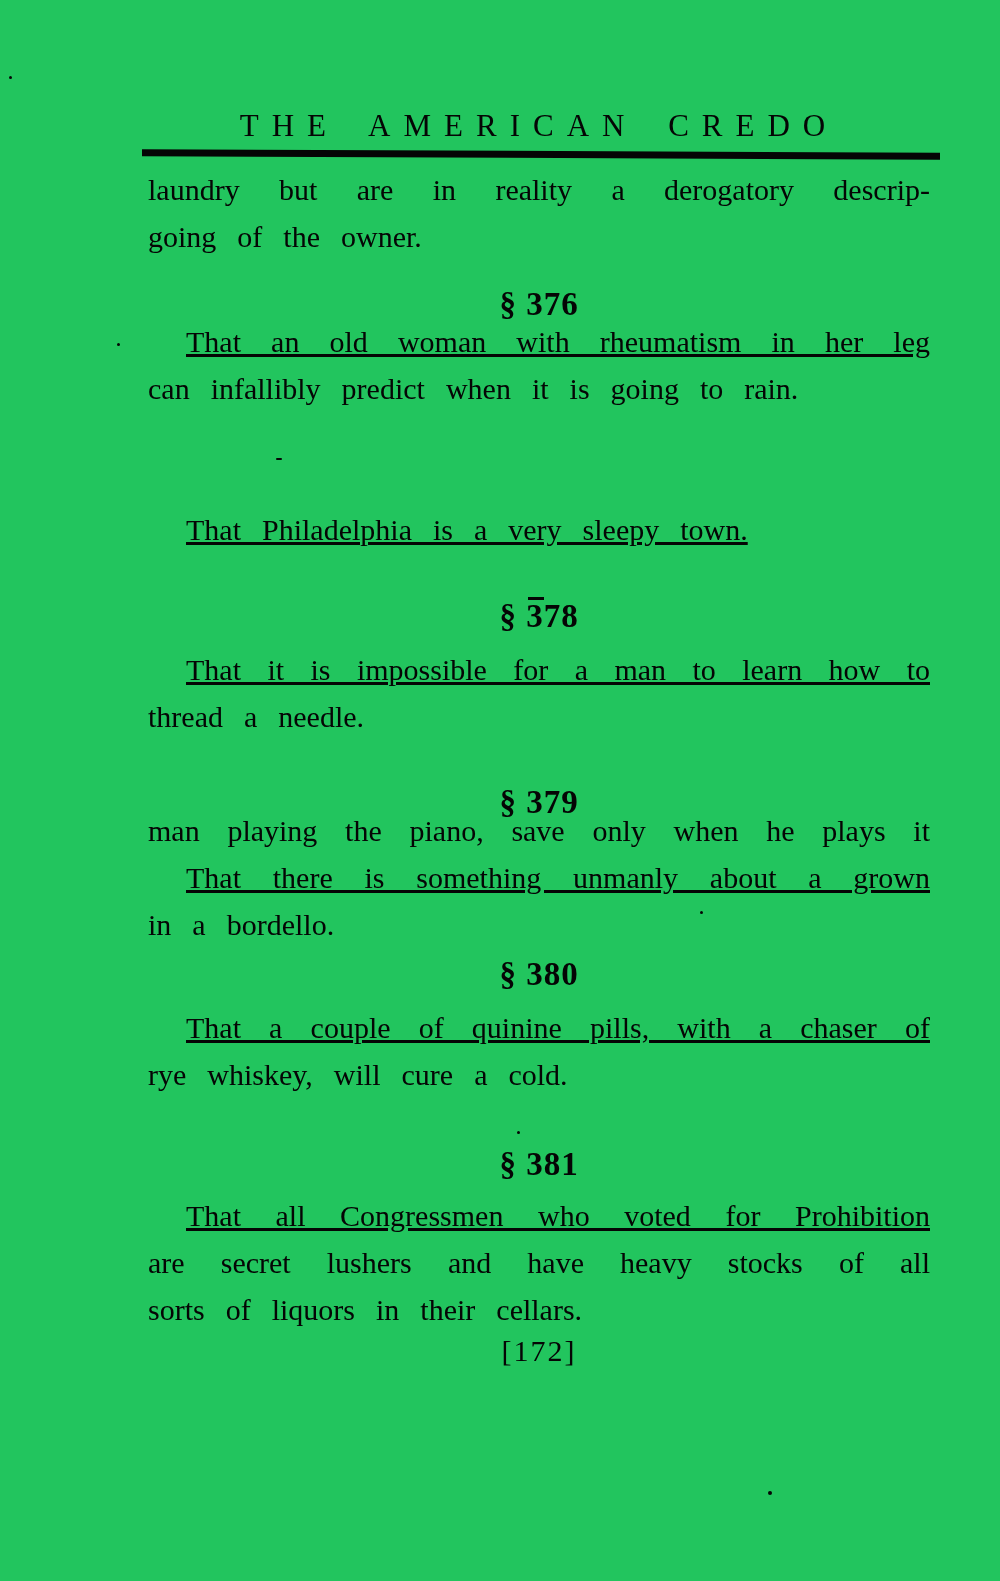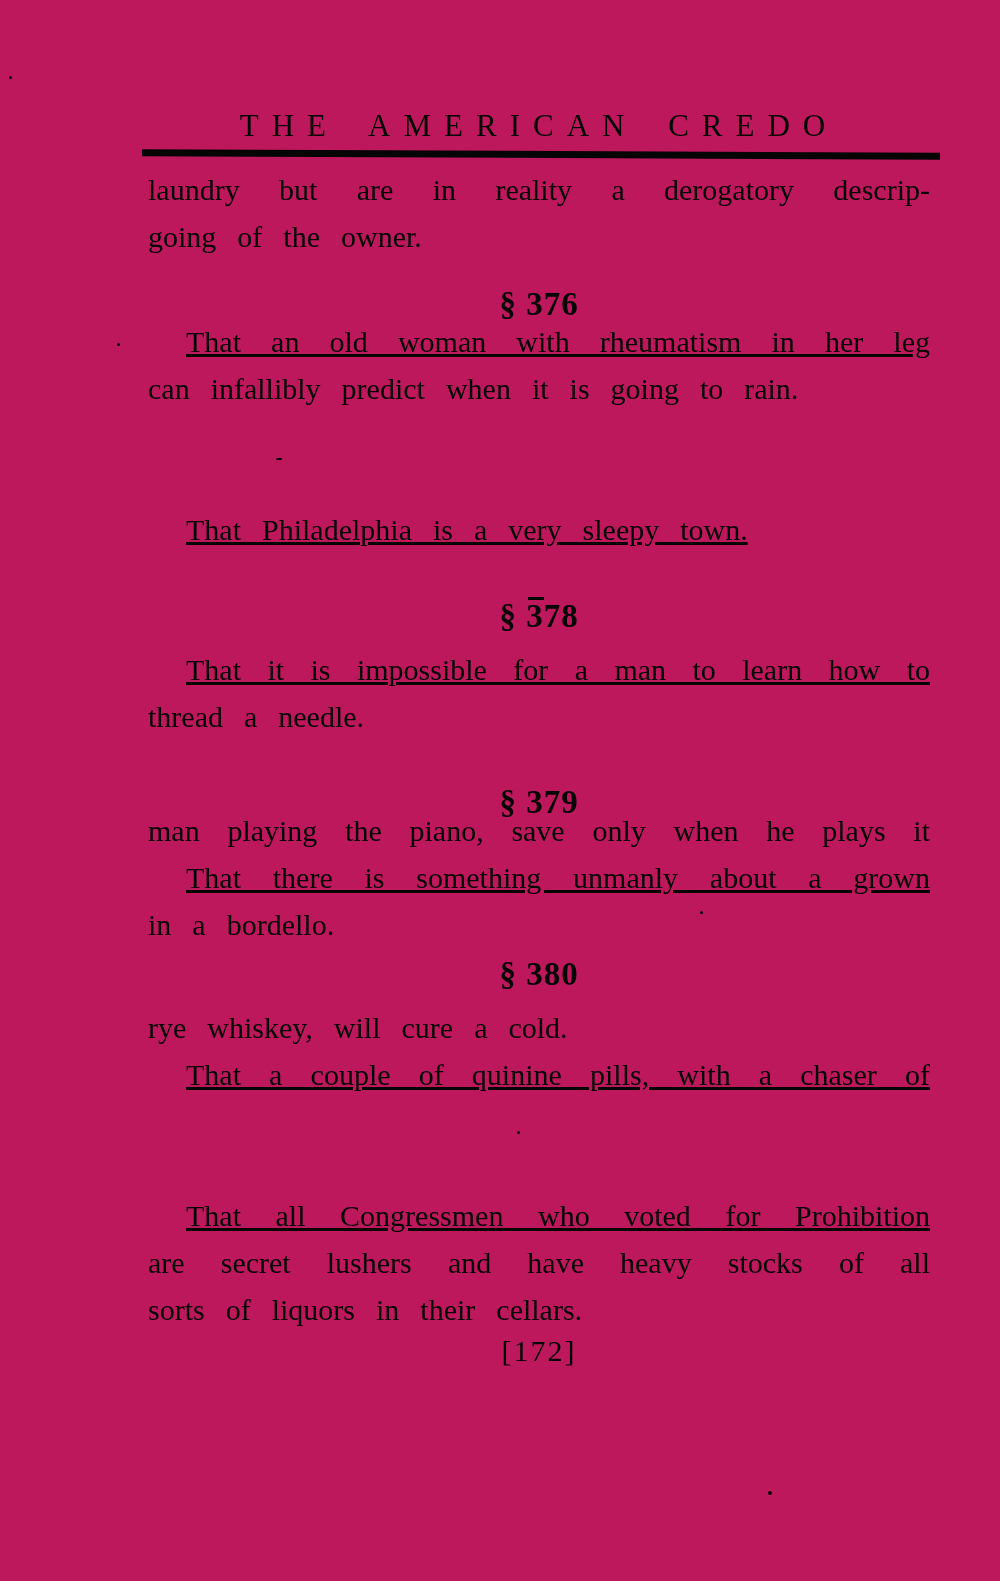--- a/index.html
+++ b/index.html
@@ -4,21 +4,21 @@
 <style>
   html, body {
     margin: 0;
     padding: 0;
     background: #ffffff;
   }
   .page {
     position: relative;
     width: 1000px;
     height: 1581px;
-    background: #be185d;
+    background: #22c55e;
     color: #050505;
     font-family: "Liberation Serif", serif;
     overflow: hidden;
   }
   .running-head {
     position: absolute;
     left: 148px;
     top: 106px;
     width: 782px;
     text-align: center;
@@ -150,24 +150,27 @@
   <div class="para pos-p379">
       <div class="line">man playing the piano, save only when he plays it</div>
       <div class="line indent">That there is something unmanly about a grown</div>
       <div class="line last">in a bordello.</div>
     </div>
 
   <div class="heading pos-h380">
     <span>§ 380</span>
   </div>
   <div class="para pos-p380">
+      <div class="line indent">That a couple of quinine pills, with a chaser of</div>
       <div class="line last">rye whiskey, will cure a cold.</div>
-      <div class="line indent">That a couple of quinine pills, with a chaser of</div>
     </div>
 
+  <div class="heading pos-h381">
+    <span>§ 381</span>
+  </div>
   <div class="para pos-p381">
       <div class="line indent">That all Congressmen who voted for Prohibition</div>
       <div class="line">are secret lushers and have heavy stocks of all</div>
       <div class="line last">sorts of liquors in their cellars.</div>
     </div>
 
   <div class="page-number">[172]</div>
 
 </div>
 

